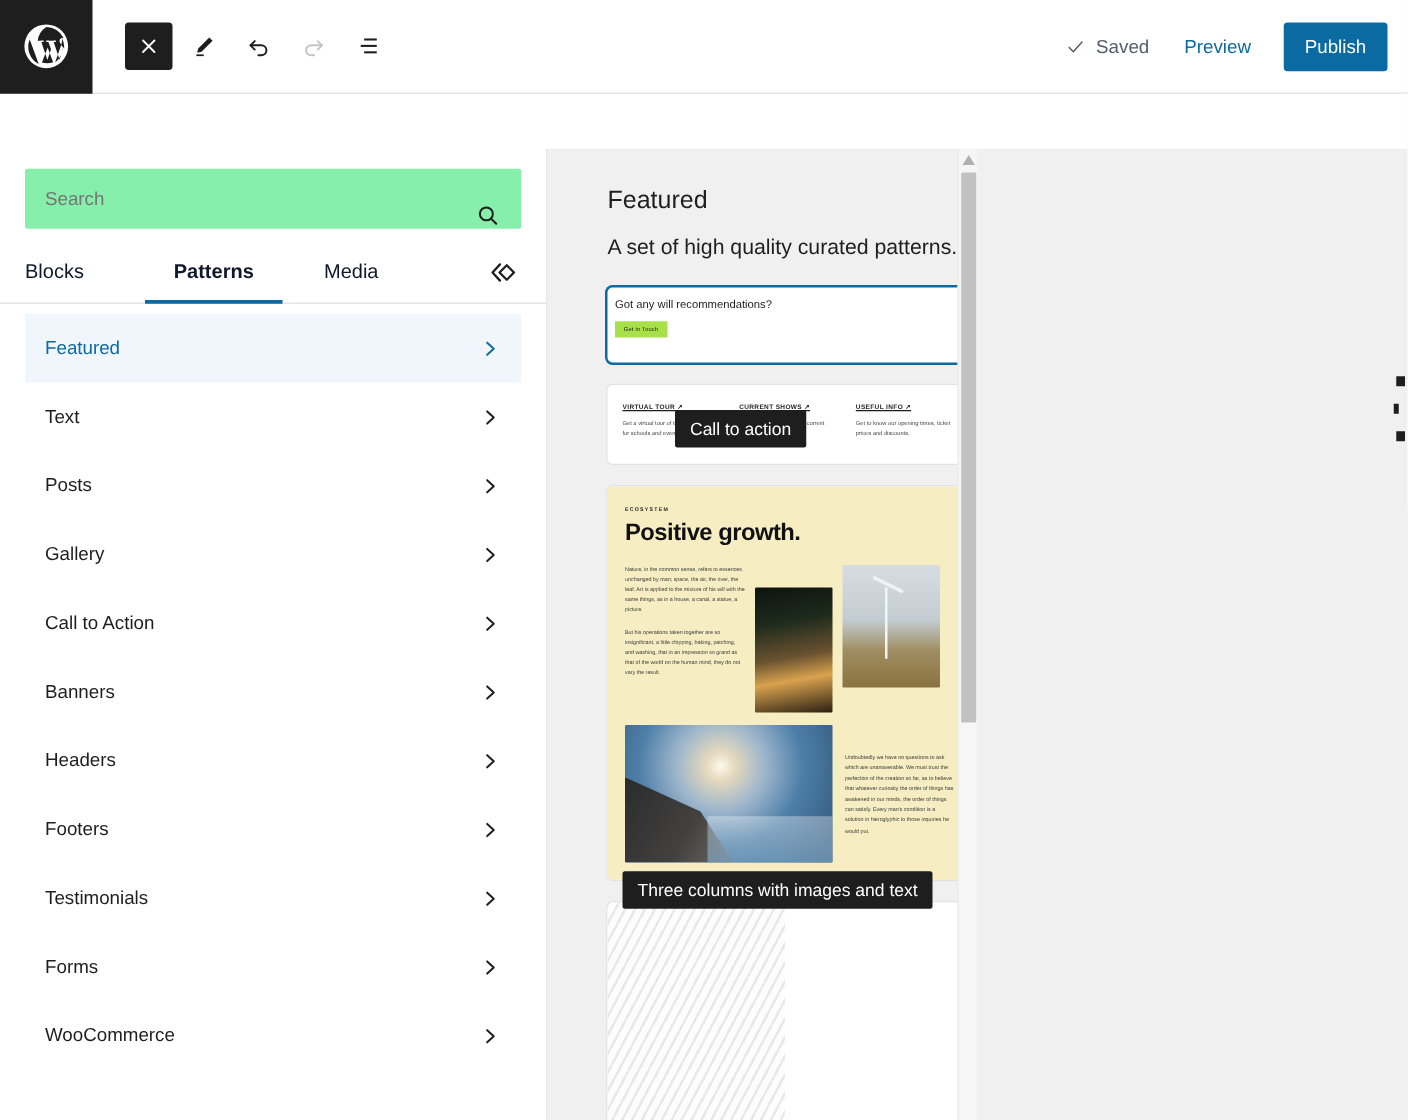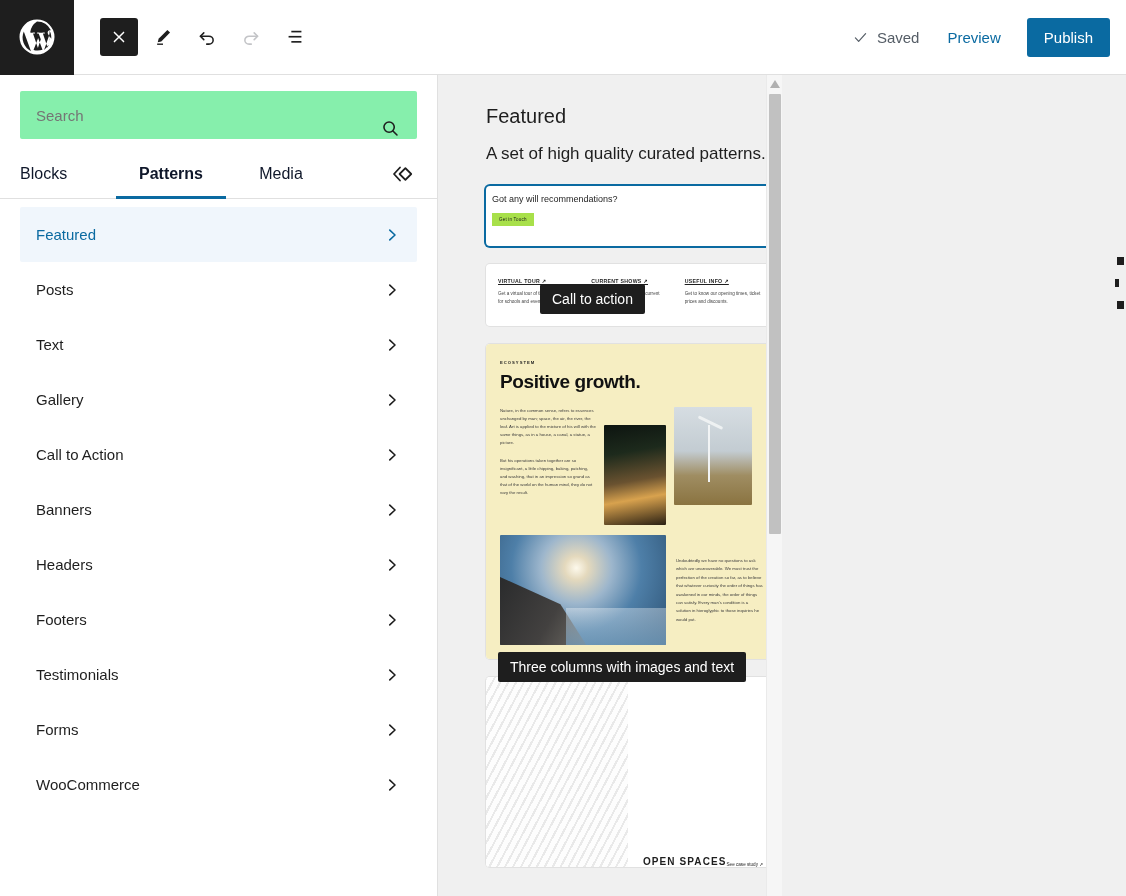--- a/index.html
+++ b/index.html
@@ -1,21 +1,21 @@
 <!DOCTYPE html>
 <html><head>
 <meta charset="utf-8">
 <style>
   * { box-sizing: border-box; margin: 0; padding: 0; }
   html, body {
     width: 1126px; height: 896px;
     font-family: "Liberation Sans", sans-serif;
     background: #fff; overflow: hidden;
   }
-  .app { position: relative; width: 1126px; height: 896px; display: flex; flex-direction: column; }
+  .app { position: relative; width: 1126px; height: 896px; display: flex; flex-direction: column; gap: 44px; }
 
   
   .header {
     height: 75px; flex: 0 0 75px; display: flex; align-items: center;
     background: #fff; border-bottom: 1px solid #e0e0e0; position: relative;
   }
   .wp-logo-box {
     width: 74px; height: 75px; background: #1e1e1e;
     display: flex; align-items: center; justify-content: center; flex: 0 0 74px;
   }
@@ -296,29 +296,29 @@
       <div class="cat-list">
         <button class="cat-item selected">
           <span>Featured</span>
           <span class="chev">
             <svg width="18" height="18" viewBox="0 0 24 24" fill="none">
                 <path d="M9 5.5l7 6.5-7 6.5" stroke="currentColor" stroke-width="2.1" stroke-linecap="round" stroke-linejoin="round"></path>
               </svg>
           </span>
         </button>
         <button class="cat-item">
+          <span>Text</span>
+          <span class="chev">
+            <svg width="18" height="18" viewBox="0 0 24 24" fill="none">
+                <path d="M9 5.5l7 6.5-7 6.5" stroke="currentColor" stroke-width="2.1" stroke-linecap="round" stroke-linejoin="round"></path>
+              </svg>
+          </span>
+        </button>
+        <button class="cat-item">
           <span>Posts</span>
-          <span class="chev">
-            <svg width="18" height="18" viewBox="0 0 24 24" fill="none">
-                <path d="M9 5.5l7 6.5-7 6.5" stroke="currentColor" stroke-width="2.1" stroke-linecap="round" stroke-linejoin="round"></path>
-              </svg>
-          </span>
-        </button>
-        <button class="cat-item">
-          <span>Text</span>
           <span class="chev">
             <svg width="18" height="18" viewBox="0 0 24 24" fill="none">
                 <path d="M9 5.5l7 6.5-7 6.5" stroke="currentColor" stroke-width="2.1" stroke-linecap="round" stroke-linejoin="round"></path>
               </svg>
           </span>
         </button>
         <button class="cat-item">
           <span>Gallery</span>
           <span class="chev">
             <svg width="18" height="18" viewBox="0 0 24 24" fill="none">

